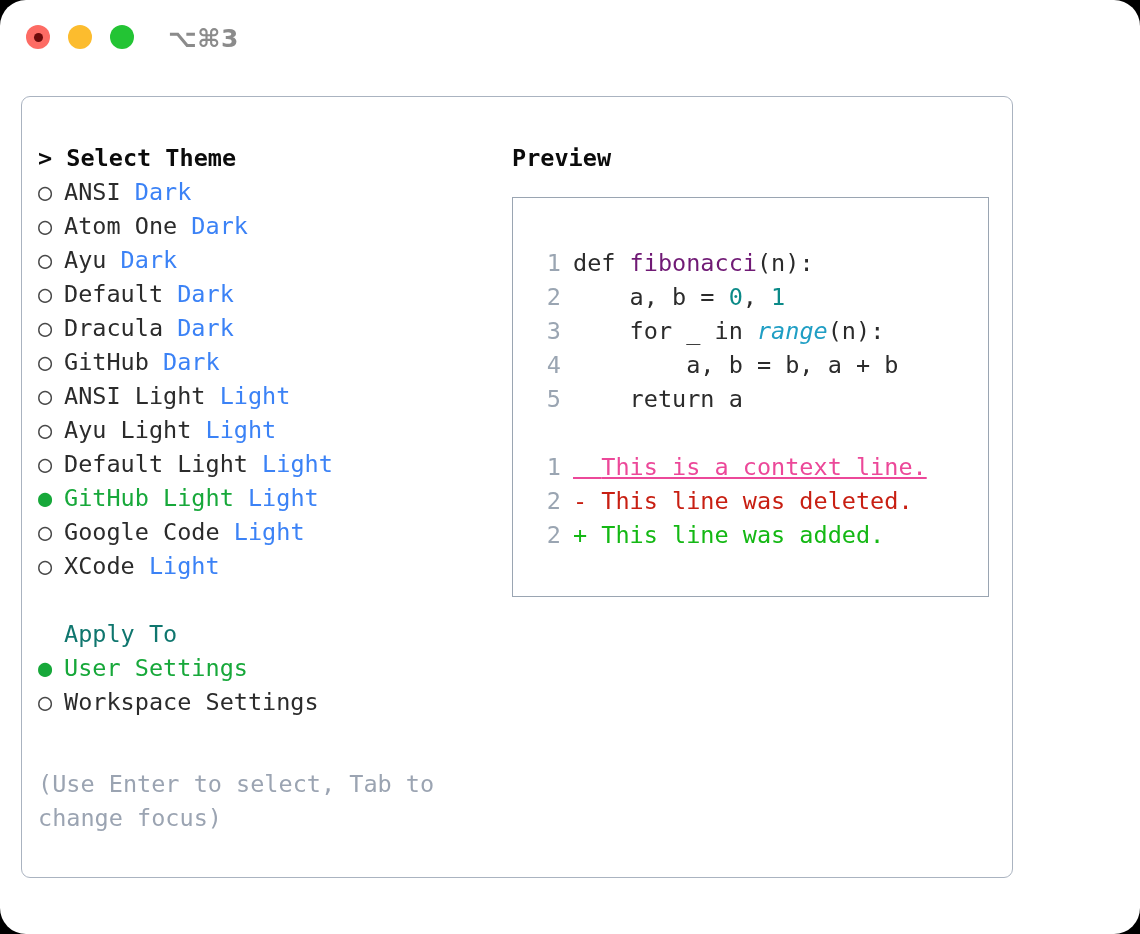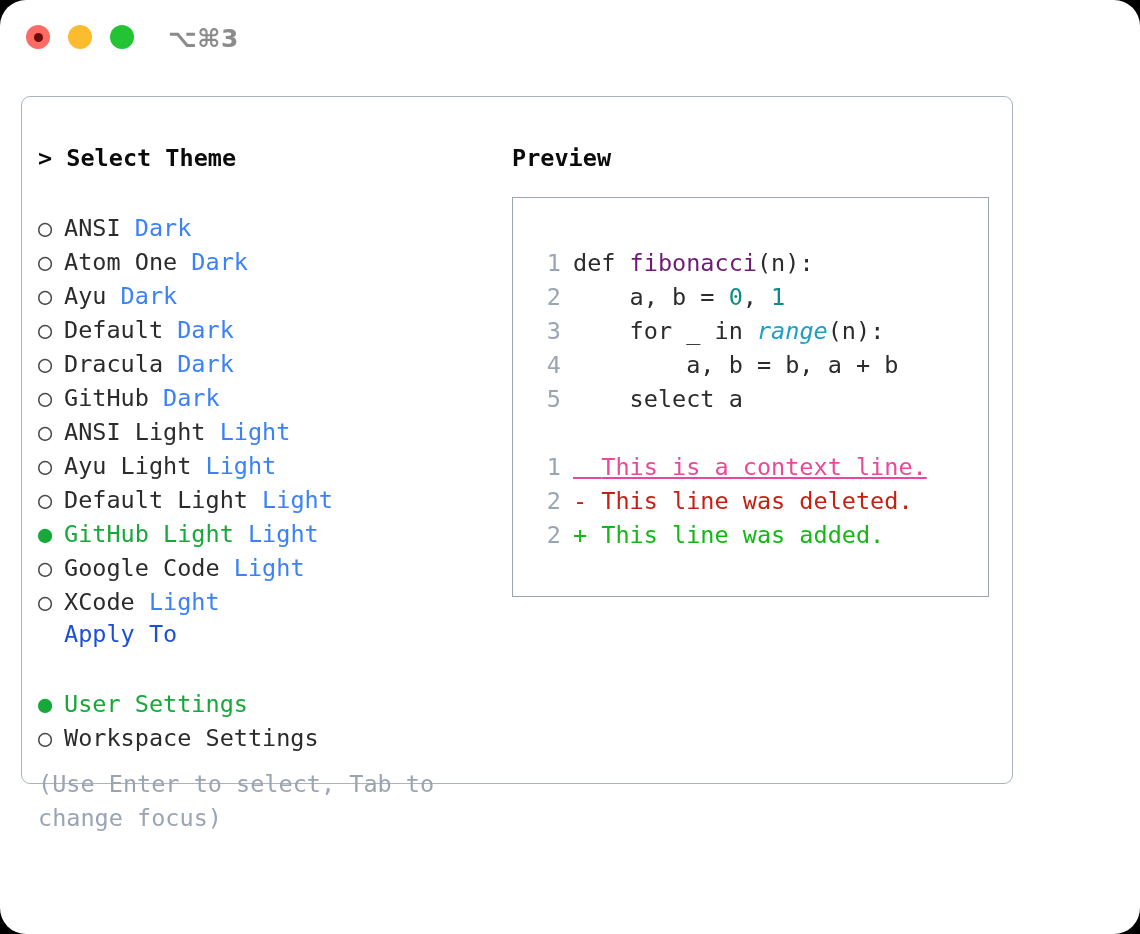--- a/index.html
+++ b/index.html
@@ -62,21 +62,21 @@
     color: #8b8b8b;
     letter-spacing: 0.5px;
     font-family: "DejaVu Sans", sans-serif;
   }
 
   
   .window {
     position: absolute;
     left: 21px; top: 96px;
     width: 992px;
-    height: 688px;
+    height: 782px;
     border: 1.6px solid #aab3c0;
     border-radius: 9px;
     box-sizing: border-box;
     background: #ffffff;
   }
 
   
   .left-col {
     position: absolute;
     left: 16px;
@@ -100,27 +100,27 @@
   }
   .bullet {
     display: inline-block;
     width: 26px;
     flex: 0 0 26px;
     font-size: 23.5px;
     color: #4a4a4a;
     line-height: 34px;
   }
   .bullet.sel { color: #17a83a; }
-  .opt-name { color: #2b2b2b; margin-top: 36px; }
+  .opt-name { color: #2b2b2b; }
   .opt-row.selected .opt-name { color: #17a83a; }
   .opt-kind { color: #3b82f6; }
 
   .section-label {
     font-size: 23.5px;
-    color: #1d4ed8;
+    color: #0f766e;
     line-height: 34px;
     height: 34px;
     padding-left: 26px;
     white-space: pre;
   }
   .spacer { height: 34px; }
   .hint {
     margin-top: 48px;
     font-size: 23.5px;
     color: #9ba4b2;
@@ -222,21 +222,21 @@
     </div>
 
     <div class="right-col">
       <div class="preview-title">Preview</div>
       <div class="preview-box">
         <div class="code" id="code-block">
             <div class="cline"><span class="lno">1</span><span><span class="ctext">def </span><span class="tok-fn">fibonacci</span><span class="ctext">(n):</span></span></div>
             <div class="cline"><span class="lno">2</span><span><span class="ctext">    a, b = </span><span class="tok-num">0</span><span class="ctext">, </span><span class="tok-num">1</span></span></div>
             <div class="cline"><span class="lno">3</span><span><span class="ctext">    for _ in </span><span class="tok-bi">range</span><span class="ctext">(n):</span></span></div>
             <div class="cline"><span class="lno">4</span><span><span class="ctext">        a, b = b, a + b</span></span></div>
-            <div class="cline"><span class="lno">5</span><span><span class="ctext">    select a</span></span></div>
+            <div class="cline"><span class="lno">5</span><span><span class="ctext">    return a</span></span></div>
             <div class="blankline"></div>
             <div class="cline"><span class="lno">1</span><span class="d-ctx">  </span><span class="d-ctx">This is a context line.</span></div>
             <div class="cline"><span class="lno">2</span><span class="d-del">- </span><span class="d-del">This line was deleted.</span></div>
             <div class="cline"><span class="lno">2</span><span class="d-add">+ </span><span class="d-add">This line was added.</span></div>
           </div>
       </div>
     </div>
 
   </div>
 </div>

